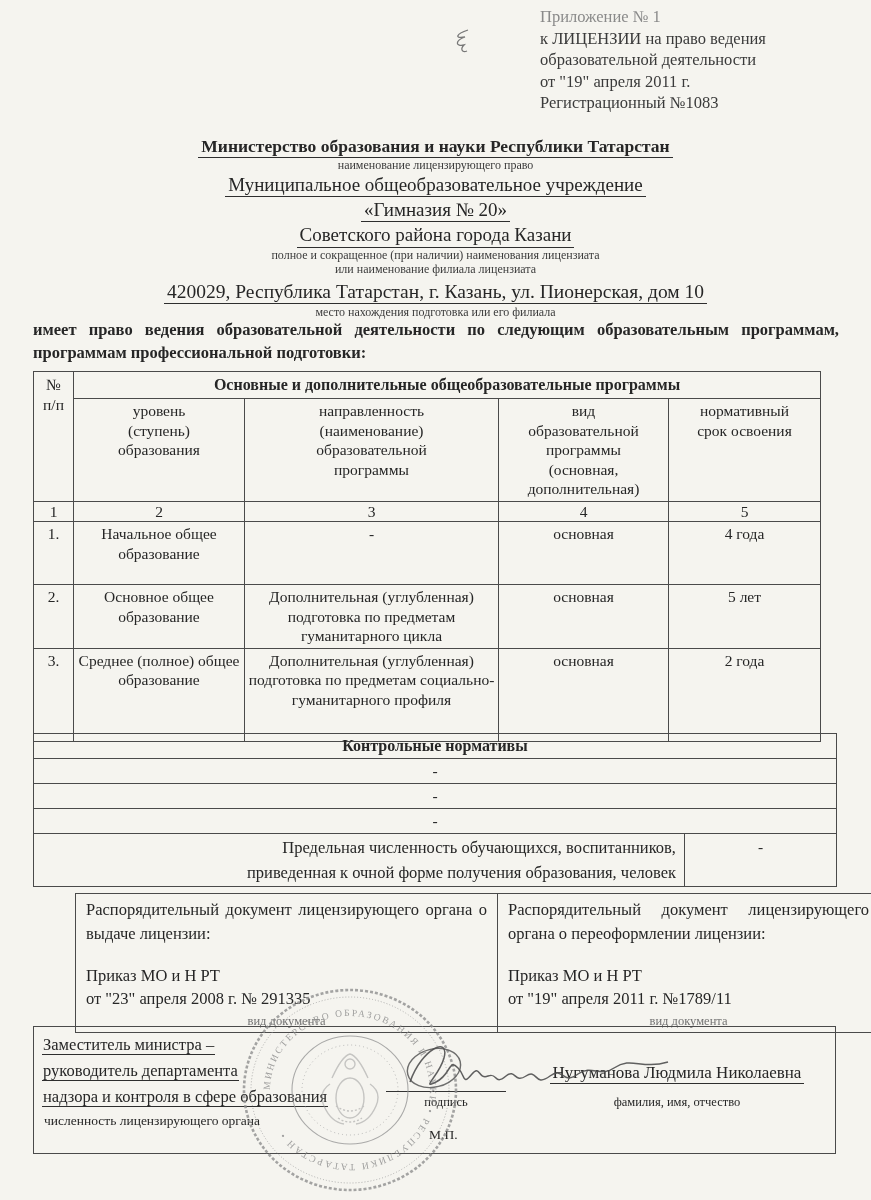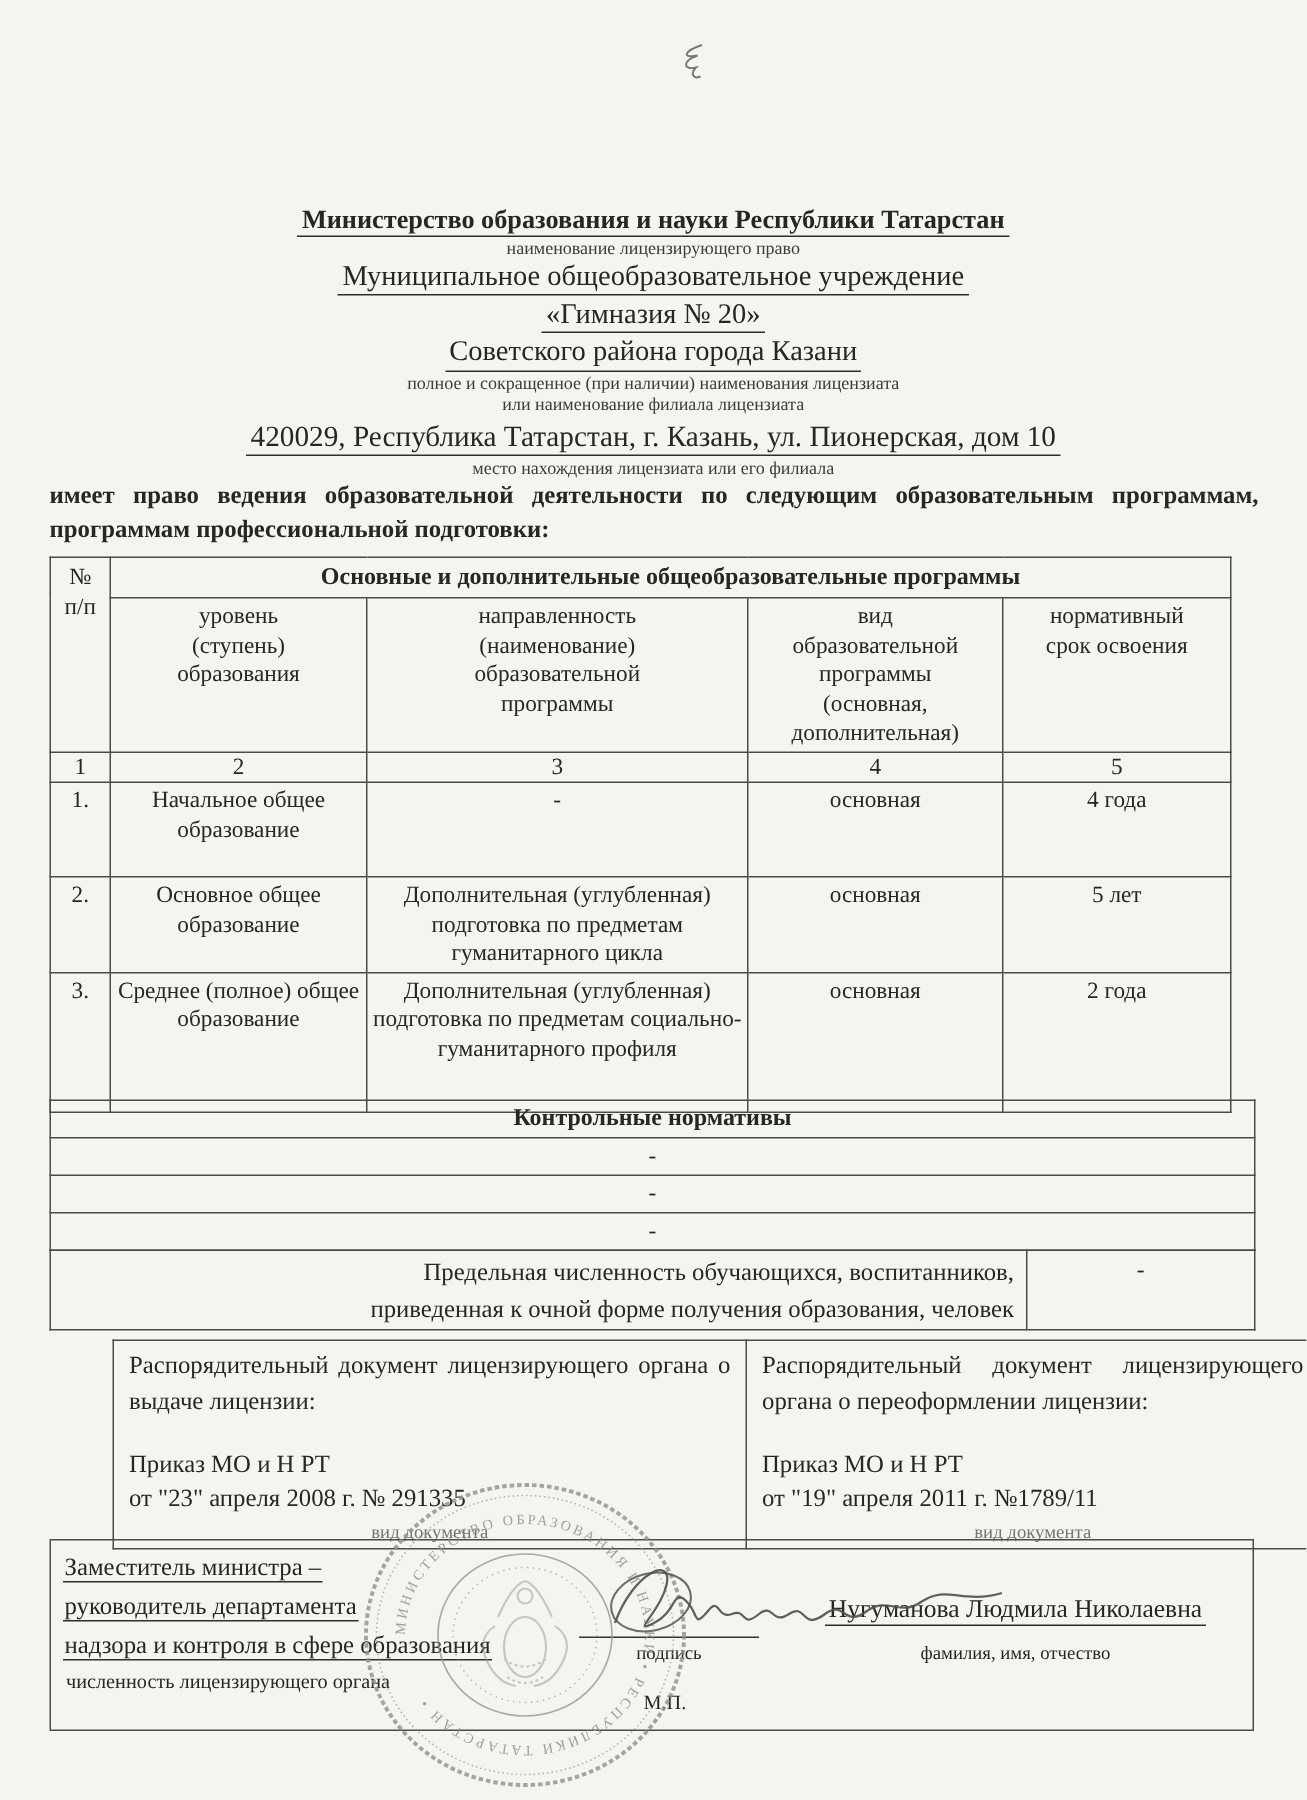--- a/index.html
+++ b/index.html
@@ -65,31 +65,38 @@
 </style>
 </head>
 <body>
 
 <div class="page">
 
   <svg class="mark-svg" width="30" height="34" viewBox="0 0 30 34">
     <path d="M22,6 C10,10 8,15 19,13 C8,17 10,23 18,21 C14,25 16,29 21,27" fill="none" stroke="#777" stroke-width="1.3"></path>
   </svg>
 
+  <div class="corner">
+    <div class="l0">Приложение № 1</div>
+    <div>к ЛИЦЕНЗИИ на право ведения</div>
+    <div>образовательной деятельности</div>
+    <div>от "19" апреля 2011 г.</div>
+    <div>Регистрационный №1083</div>
+  </div>
 
   <div class="head">
     <div class="ministry"><span class="u">Министерство образования и науки Республики Татарстан</span></div>
     <div class="cap">наименование лицензирующего право</div>
     <div class="org"><span class="u">Муниципальное общеобразовательное учреждение</span></div>
     <div class="org"><span class="u">«Гимназия № 20»</span></div>
     <div class="org"><span class="u">Советского района города Казани</span></div>
     <div class="cap">полное и сокращенное (при наличии) наименования лицензиата</div>
     <div class="cap">или наименование филиала лицензиата</div>
     <div class="addr"><span class="u">420029, Республика Татарстан, г. Казань, ул. Пионерская, дом 10</span></div>
-    <div class="cap">место нахождения лицензиата или его филиала</div>
+    <div class="cap">место нахождения подготовка или его филиала</div>
   </div>
 
   <div class="intro">имеет право ведения образовательной деятельности по следующим образовательным программам, программам профессиональной подготовки:</div>
 
   <table class="tbl main-tbl">
     <colgroup>
         <col style="width:40px">
         <col style="width:171px">
         <col style="width:254px">
         <col style="width:170px">

